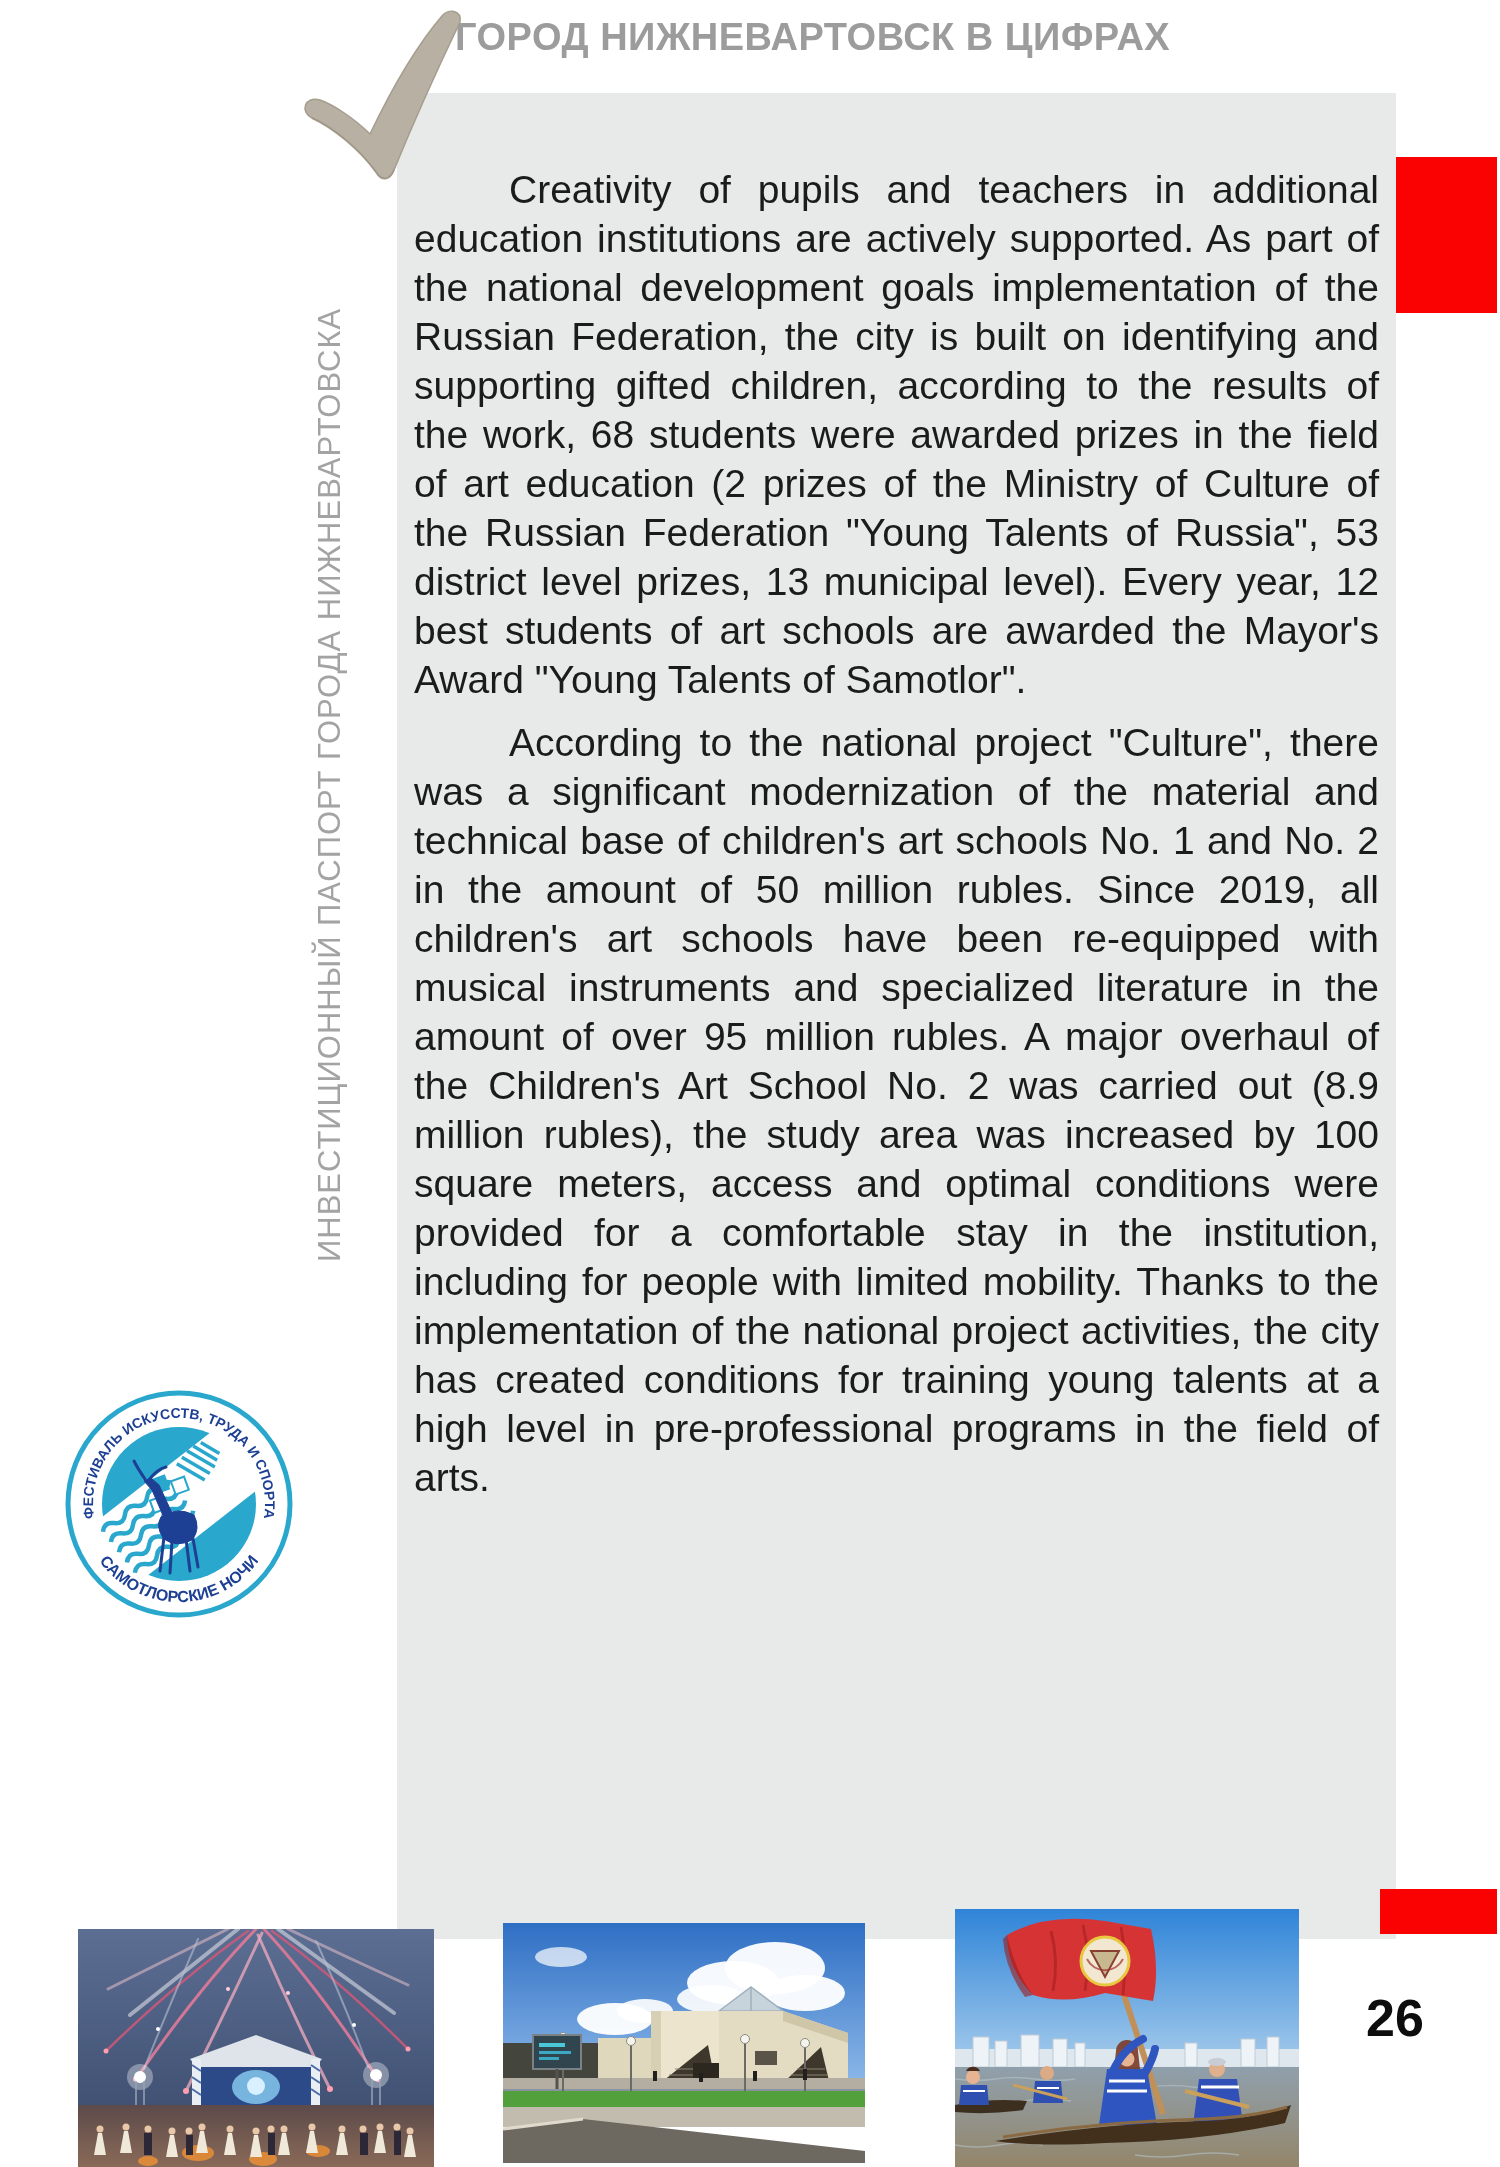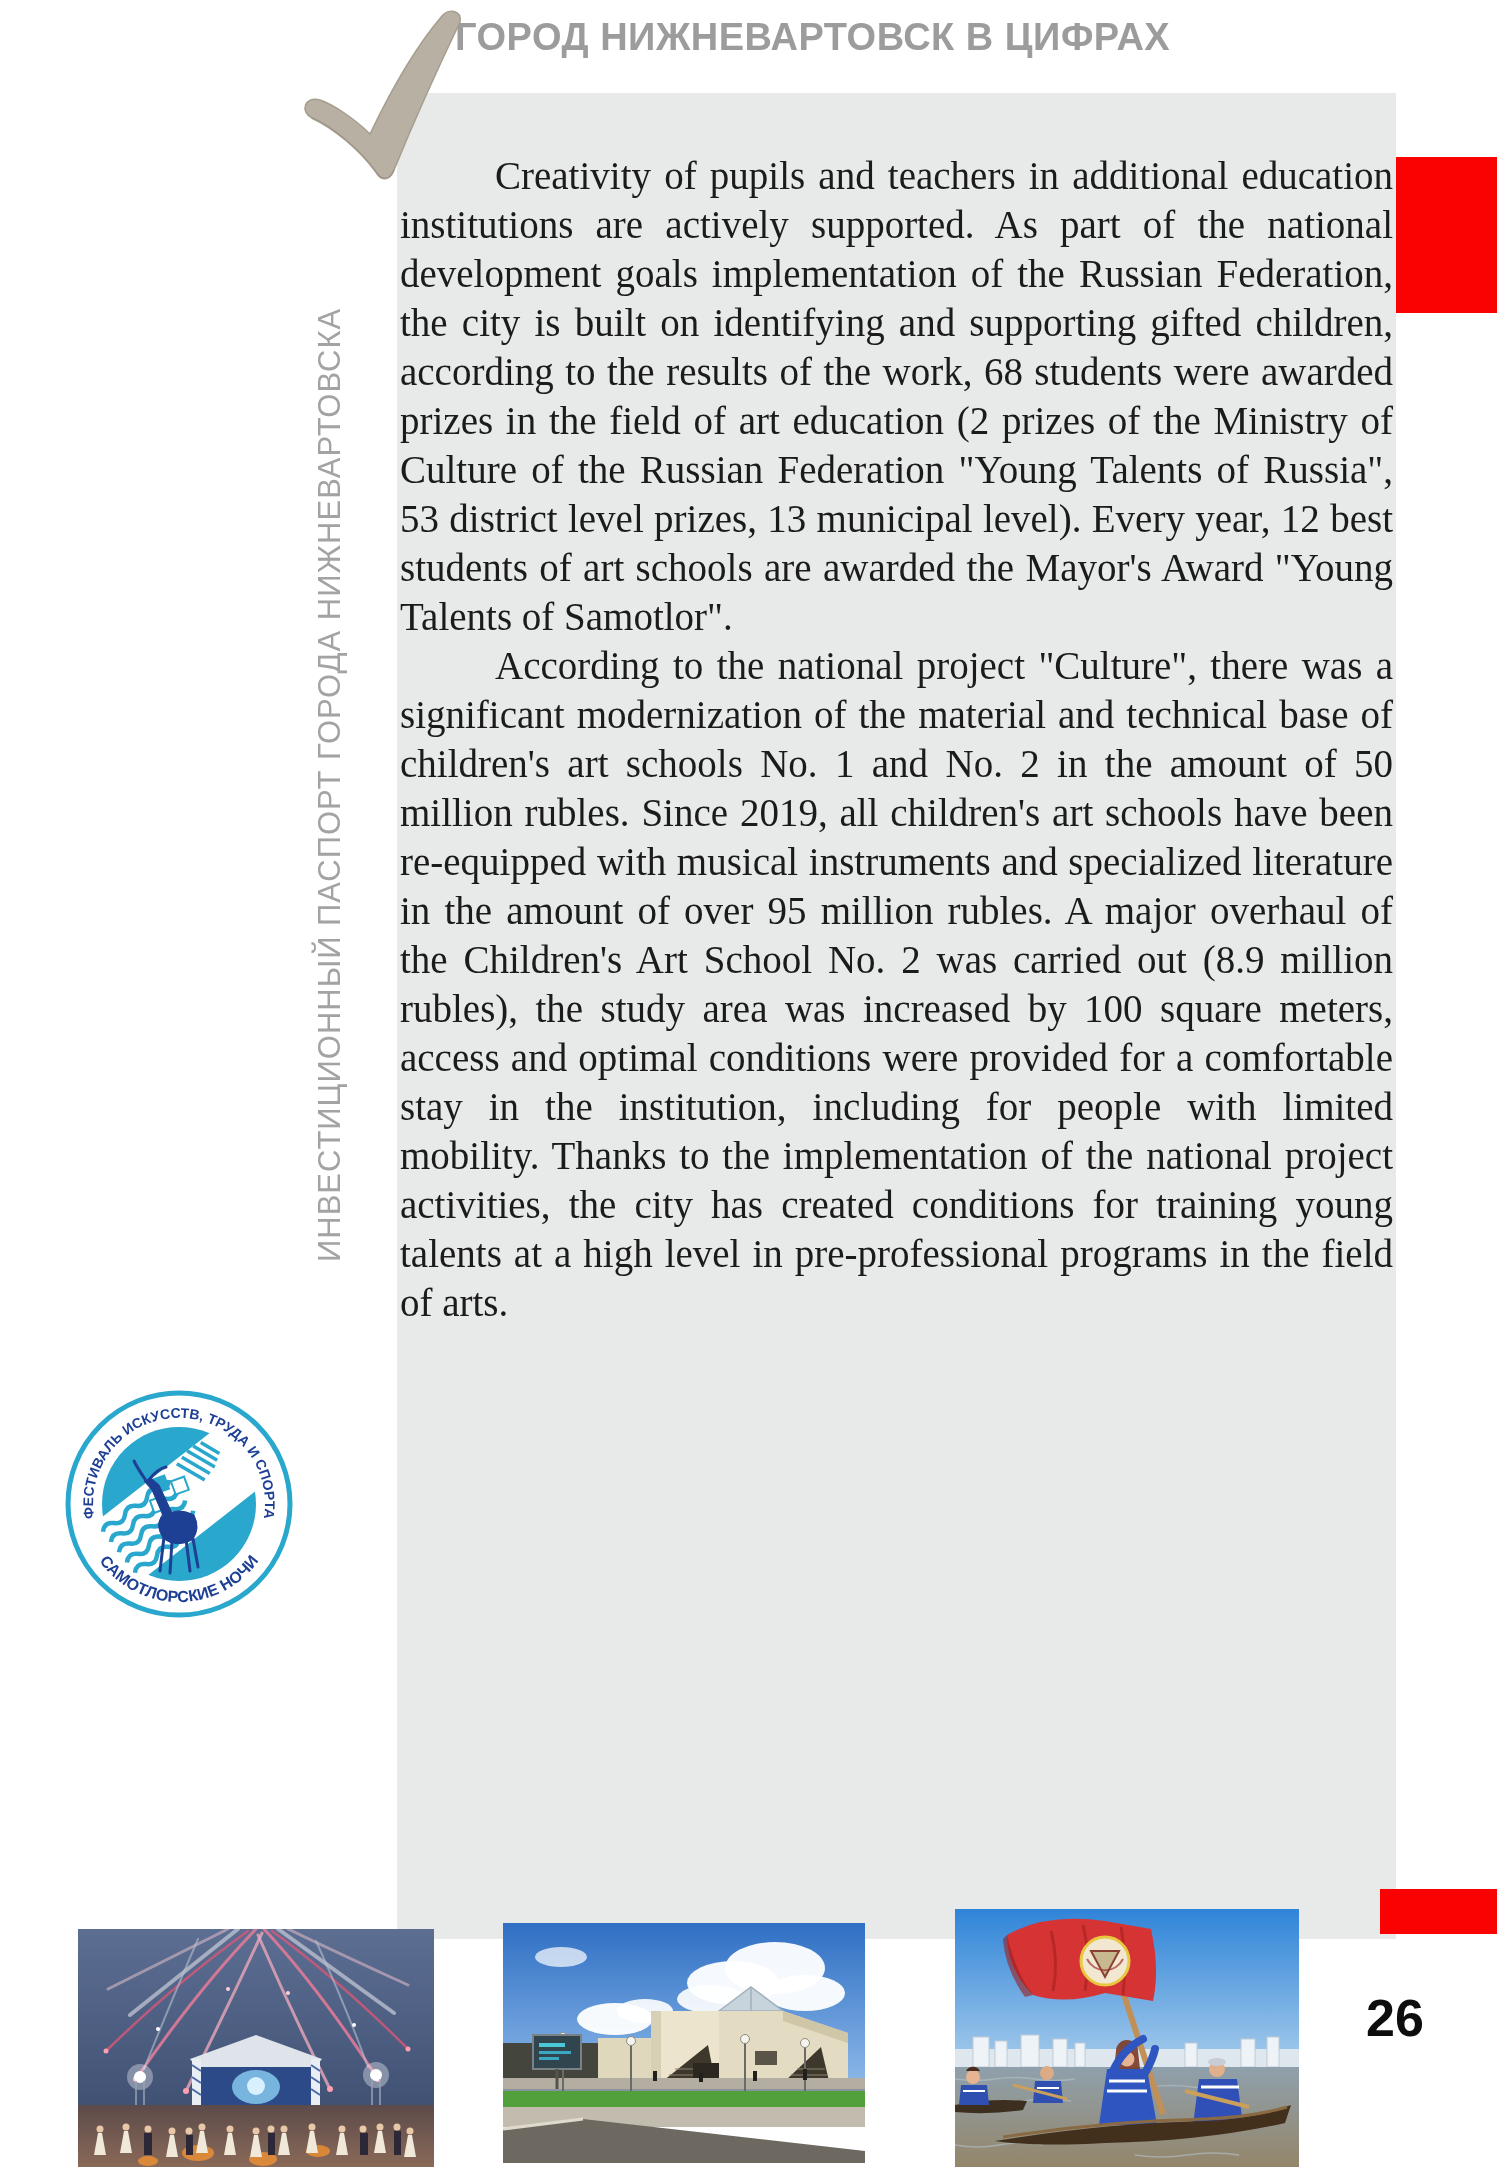--- a/index.html
+++ b/index.html
@@ -3,21 +3,21 @@
 <meta charset="utf-8">
 <style>
   html,body{margin:0;padding:0;background:#ffffff;}
   .page{position:relative;width:1500px;height:2167px;background:#ffffff;overflow:hidden;
         font-family:"Liberation Sans",sans-serif;padding-left:8px;}
   .header-title{position:absolute;left:455px;top:16px;font-family:"Liberation Sans",sans-serif;
         font-weight:bold;font-size:38px;letter-spacing:.5px;color:#9c9c9c;white-space:nowrap;z-index:2;}
   .checkmark{position:absolute;left:296px;top:2px;width:186px;height:182px;z-index:3;}
   .content-box{position:absolute;left:397px;top:93px;width:999px;height:1846px;background:#e8e9e9;
         box-sizing:border-box;padding:58px 3px 0 3px;z-index:1;}
-  .body-text{margin:0;font-family:Liberation Serif, serif;font-size:39px;line-height:49px;
+  .body-text{margin:14px;font-family:Liberation Sans, sans-serif;font-size:39px;line-height:49px;
         color:#1b1b1b;text-align:justify;text-indent:95px;}
   .red-rect{position:absolute;background:#fb0202;z-index:2;}
   .red-top{left:1396px;top:157px;width:101px;height:156px;}
   .red-bottom{left:1380px;top:1889px;width:117px;height:45px;}
   .sidebar-text{position:absolute;left:-120px;top:794px;width:900px;height:36px;line-height:36px;
         transform:rotate(-90deg);text-align:center;font-family:"Liberation Sans",sans-serif;
         font-size:31px;color:#a3a3a3;letter-spacing:1px;white-space:nowrap;z-index:1;}
   .festival-logo{position:absolute;left:64px;top:1389px;width:230px;height:230px;z-index:2;}
   .photo{position:absolute;z-index:4;}
   .photo-fireworks{left:78px;top:1929px;width:356px;height:238px;}

